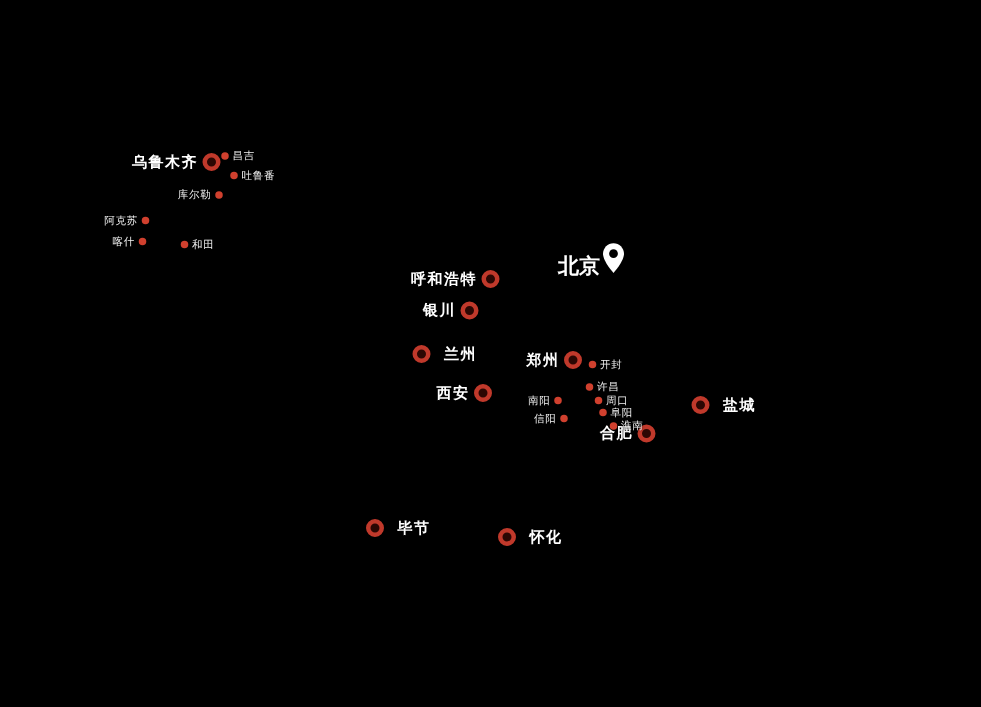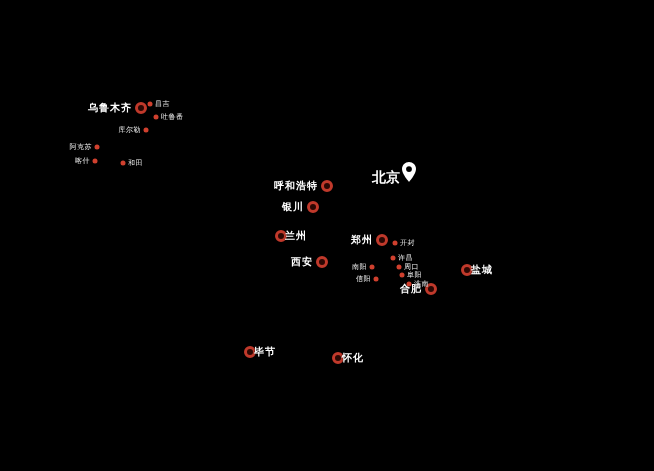--- a/index.html
+++ b/index.html
@@ -45,21 +45,21 @@
     height: 20px;
   }
   .label {
     position: absolute;
     top: 0;
     transform: translateY(-50%);
     white-space: nowrap;
     color: var(--label-color, #fff);
     text-shadow: 0 0 2px #000;
   }
-  .side-right .label { left: 4px; }
+  .side-right .label { left: 15px; }
   .side-left  .label { right: 9px; }
   .major .label {
     font-size: 10px;
     font-weight: bold;
     letter-spacing: 1px;
   }
   .minor .label {
     font-size: 7px;
     letter-spacing: 0.5px;
     opacity: 0.95;

